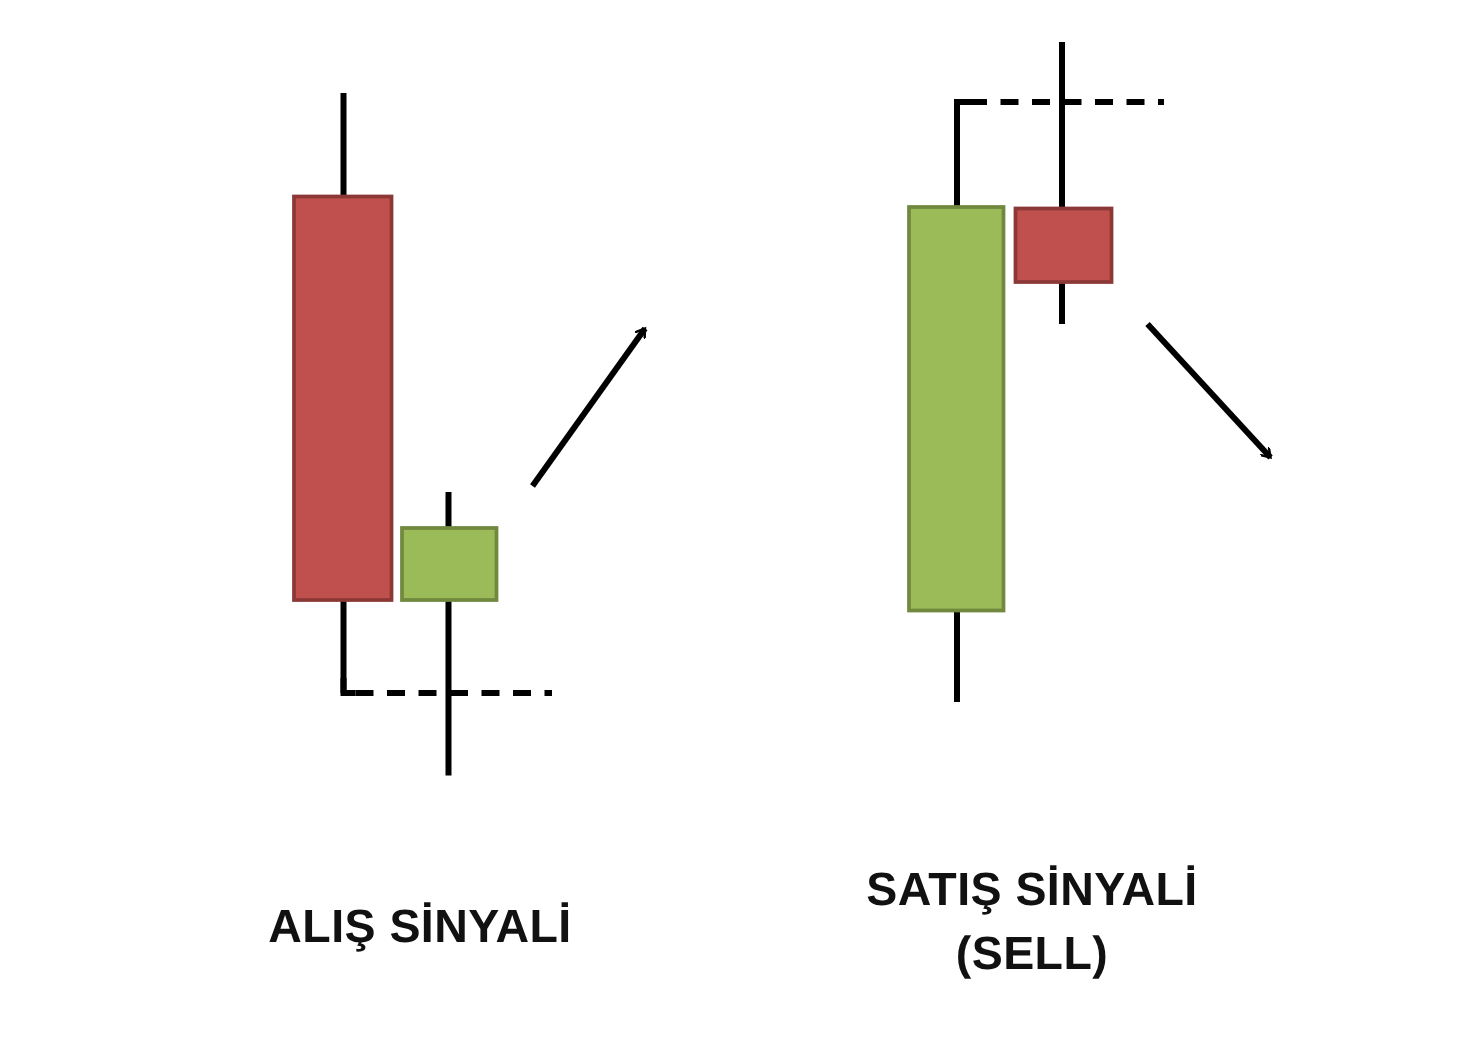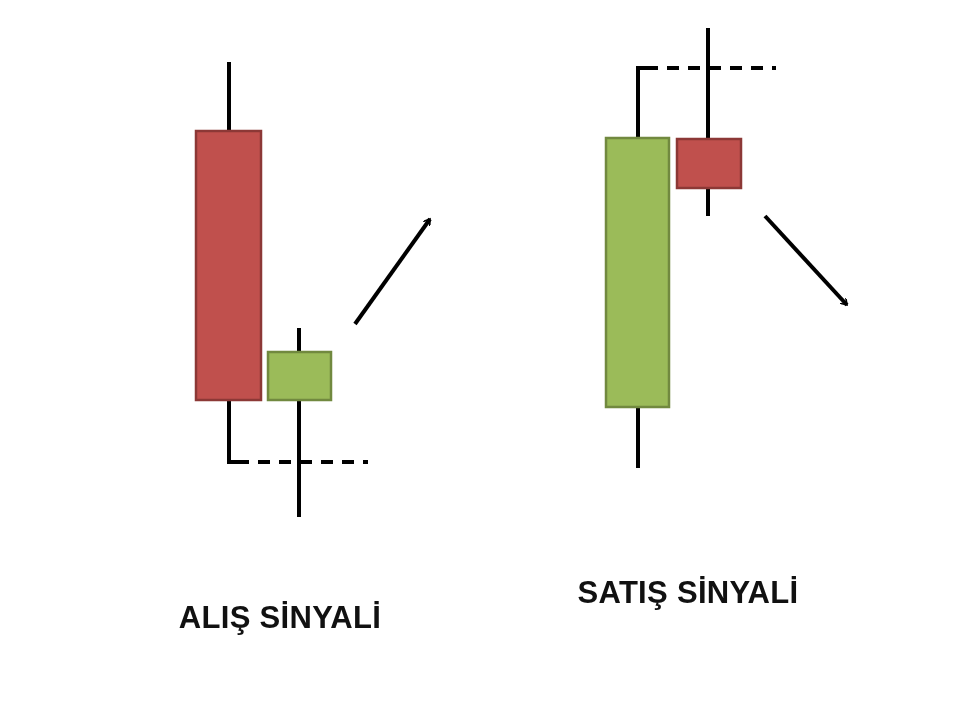--- a/index.html
+++ b/index.html
@@ -39,13 +39,14 @@
     <line id="sell-arrow" stroke="#000" stroke-width="4" marker-end="url(#arrowhead)" x1="765" y1="216" x2="847" y2="305"></line>
   </g>
 </svg>
 
 <div id="buy-label" class="label">
   <div>ALIŞ SİNYALİ</div>
 </div>
 
 <div id="sell-label" class="label">
   <div>SATIŞ SİNYALİ</div>
+  <div>(SELL)</div>
 </div>
 
 </body></html>

